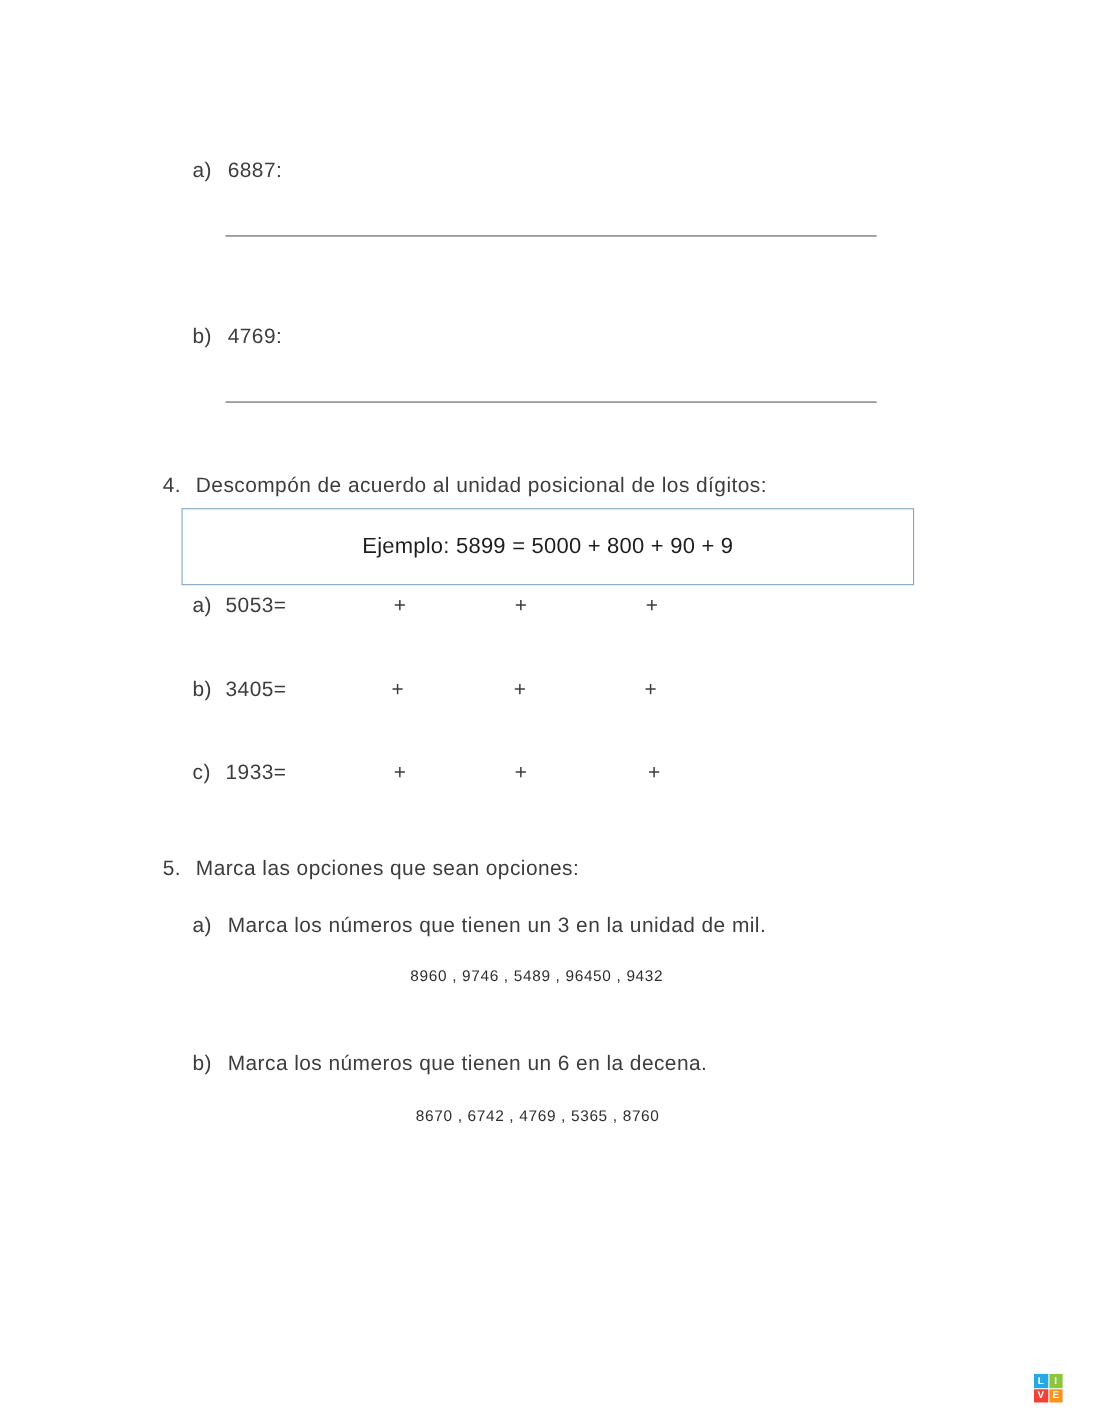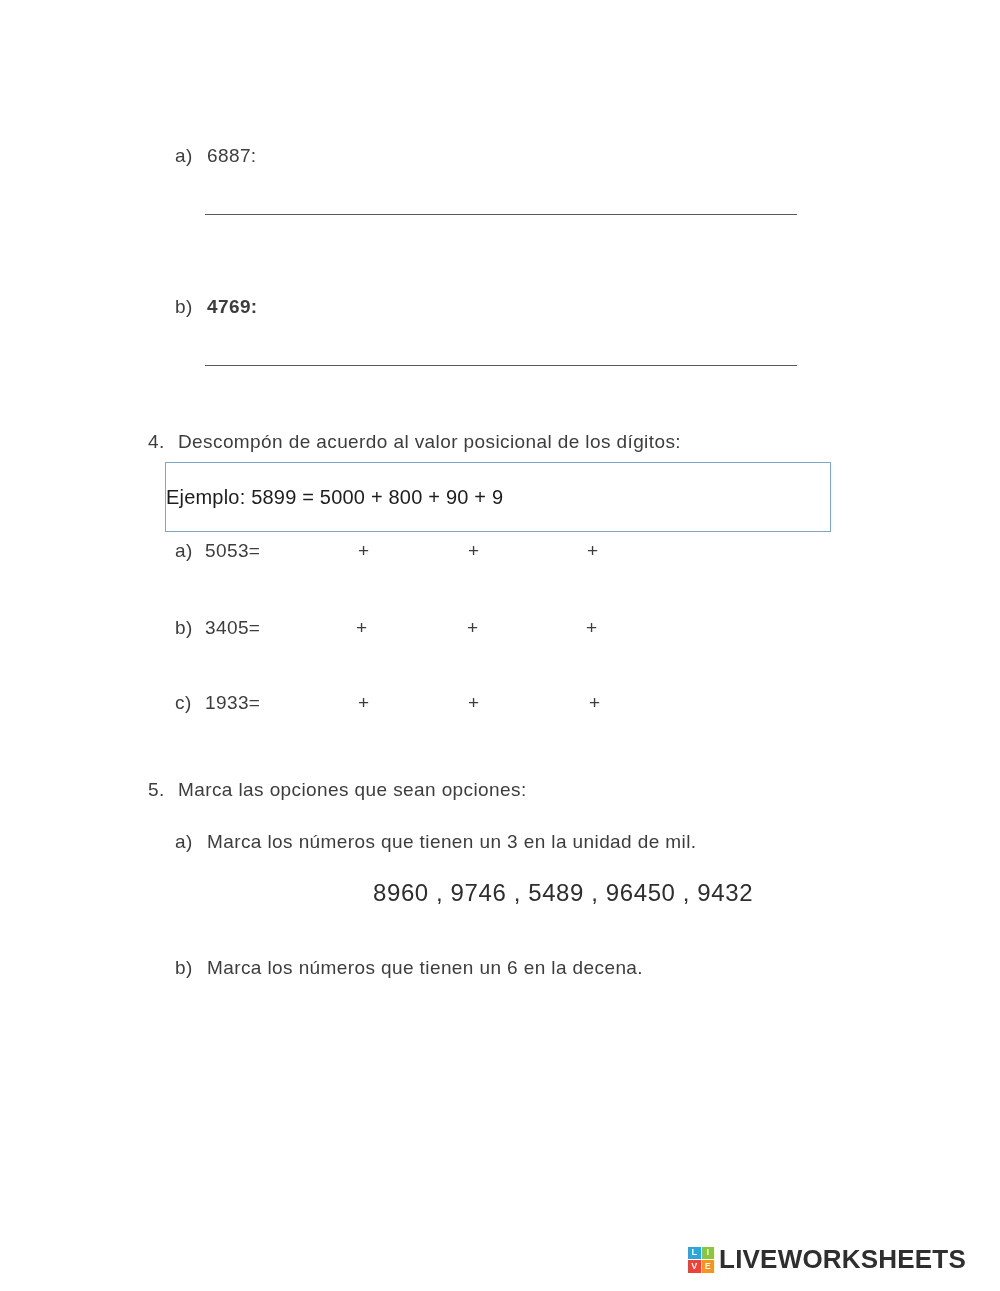--- a/index.html
+++ b/index.html
@@ -27,33 +27,33 @@
     border-bottom: 1.6px solid #5a5a5a;
     height: 22px;
     width: 592px;
   }
   .example-box {
     border: 1.5px solid #7da7c4;
     width: 664px;
     height: 68px;
     display: flex;
     align-items: center;
-    justify-content: flex-start;
+    justify-content: center;
   }
   .example-text {
     font-size: 20px;
     color: #1d1d1d;
     letter-spacing: 0.2px;
   }
   .plus {
     font-size: 19px;
     color: #3d3d3d;
   }
   .numbers-line {
-    font-size: 24px;
+    font-size: 14px;
     color: #2e2e2e;
     letter-spacing: 0.6px;
     white-space: nowrap;
   }
   .footer-logo {
     position: absolute;
     right: 34px;
     bottom: 16px;
     display: flex;
     align-items: center;
@@ -90,27 +90,27 @@
 <div class="page">
 
   <div class="abs" style="left:0; top:145px;">
     <span class="abs txt" style="left:175px;">a)</span>
     <span class="abs txt" style="left:207px;">6887:</span>
   </div>
   <div class="abs answer-line" style="left:205px; top:192px;"></div>
 
   <div class="abs" style="left:0; top:296px;">
     <span class="abs txt" style="left:175px;">b)</span>
-    <span class="abs txt" style="left:207px;font-weight:bold;">4769:</span>
+    <span class="abs txt" style="left:207px;">4769:</span>
   </div>
   <div class="abs answer-line" style="left:205px; top:343px;"></div>
 
   <div class="abs" style="left:0; top:431px;">
     <span class="abs txt" style="left:148px;">4.</span>
-    <span class="abs txt" style="left:178px;">Descompón de acuerdo al valor posicional de los dígitos:</span>
+    <span class="abs txt" style="left:178px;">Descompón de acuerdo al unidad posicional de los dígitos:</span>
   </div>
 
   <div class="abs example-box" style="left:165px; top:462px;">
     <span class="example-text">Ejemplo: 5899 = 5000 + 800 + 90 + 9</span>
   </div>
 
   <div class="abs" style="left:0; top:540px;">
     <span class="abs txt" style="left:175px;">a)</span>
     <span class="abs txt" style="left:205px;">5053=</span>
     <span class="abs plus" style="left:358px;">+</span>
@@ -142,24 +142,24 @@
   <div class="abs" style="left:0; top:831px;">
     <span class="abs txt" style="left:175px;">a)</span>
     <span class="abs txt" style="left:207px;">Marca los números que tienen un 3 en la unidad de mil.</span>
   </div>
   <div class="abs numbers-line" style="left:373px; top:879px;">8960 ,   9746 ,   5489   , 96450 ,   9432</div>
 
   <div class="abs" style="left:0; top:957px;">
     <span class="abs txt" style="left:175px;">b)</span>
     <span class="abs txt" style="left:207px;text-align:center;">Marca los números que tienen un 6 en la decena.</span>
   </div>
+  <div class="abs numbers-line" style="left:378px; top:1006px;">8670 ,   6742 ,   4769   , 5365 ,   8760</div>
 
   <div class="footer-logo">
     <div class="logo-grid">
       <span class="logo-cell" id="lc0" style="background: rgb(41, 168, 224);">L</span>
       <span class="logo-cell" id="lc1" style="background: rgb(140, 198, 63);">I</span>
       <span class="logo-cell" id="lc2" style="background: rgb(239, 65, 54);">V</span>
       <span class="logo-cell" id="lc3" style="background: rgb(247, 148, 30);">E</span>
     </div>
-    <span class="brand-text">LIVEWORKSHEETS</span>
   </div>
 
 </div>
 
 </body></html>

